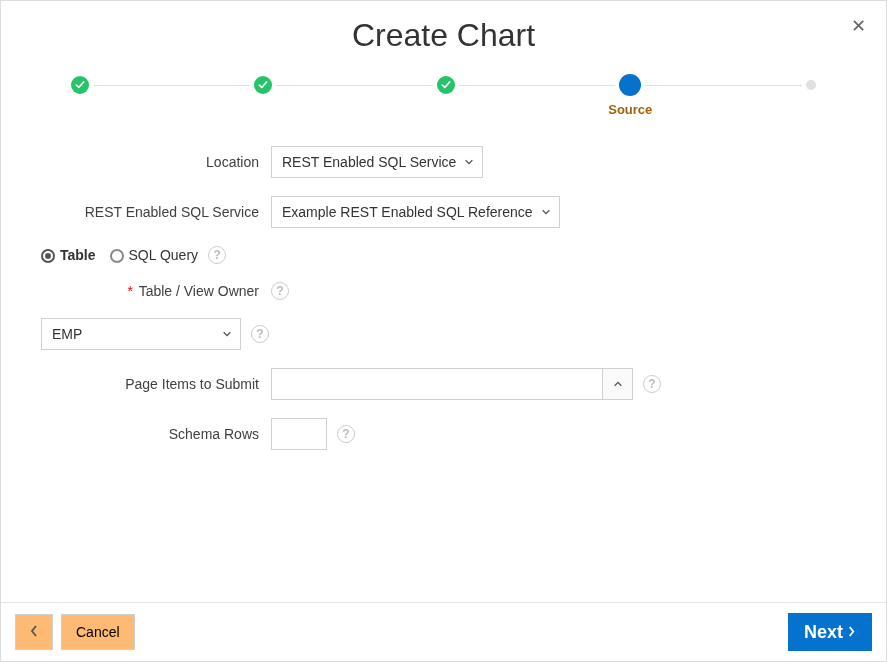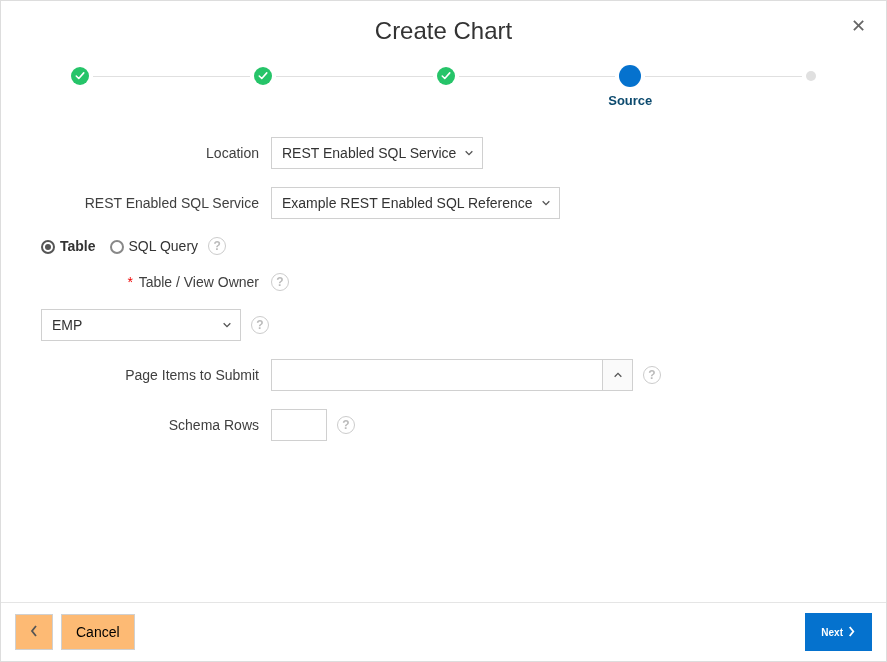--- a/index.html
+++ b/index.html
@@ -17,21 +17,21 @@
     position: relative;
     display: flex;
     flex-direction: column;
   }
   .header {
     position: relative;
     padding: 16px 0 8px 0;
     text-align: center;
   }
   .title {
-    font-size: 24px;
+    font-size: 32px;
     font-weight: 400;
     color: #333;
     margin: 0;
   }
   .close-icon {
     position: absolute;
     top: 16px;
     right: 20px;
     font-size: 18px;
     color: #666;
@@ -61,21 +61,21 @@
   .step-dot.done { background: #26c469; }
   .step-dot.done svg { width: 10px; height: 10px; }
   .step-dot.current { background: #0572ce; width: 22px; height: 22px; }
   .step-dot.future { background: #e0e0e0; width: 10px; height: 10px; }
   .step-connector { flex: 1 1 auto; height: 1px; background: #e0e0e0; margin: 0 4px; position: relative; top: 0px; }
   .step-label {
     position: absolute;
     top: 28px;
     font-size: 13px;
     font-weight: 600;
-    color: #0c4a6e;
+    color: #a16207;
     white-space: nowrap;
     left: 50%;
     transform: translateX(-50%);
   }
 
   .form-area {
     flex: 1 1 auto;
     padding: 20px 40px 10px 40px;
     overflow: auto;
   }
@@ -159,21 +159,21 @@
   }
   .footer-left { display: flex; gap: 8px; }
   .btn {
     height: 36px; padding: 0 14px; border: 1px solid #d0d0d0;
     background: #fdba74; font-size: 14px; display: inline-flex;
     align-items: center; justify-content: center; cursor: pointer;
   }
   .btn.icon-only { width: 38px; padding: 0; }
   .btn-primary {
     height: 38px; padding: 0 16px; border: none;
-    background: #0572ce; color: #fff; font-size: 10px; font-weight: 600;
+    background: #0572ce; color: #fff; font-size: 18px; font-weight: 600;
     display: inline-flex; align-items: center; gap: 4px; cursor: pointer;
   }
   .chev-svg { width: 10px; height: 10px; }
 </style>
 </head>
 <body>
 
 <div class="dialog">
 
   <div class="header">

